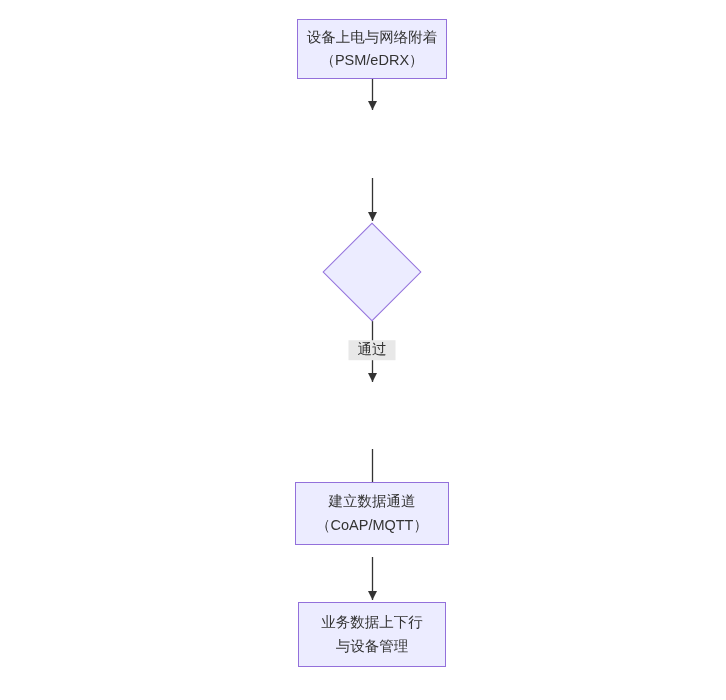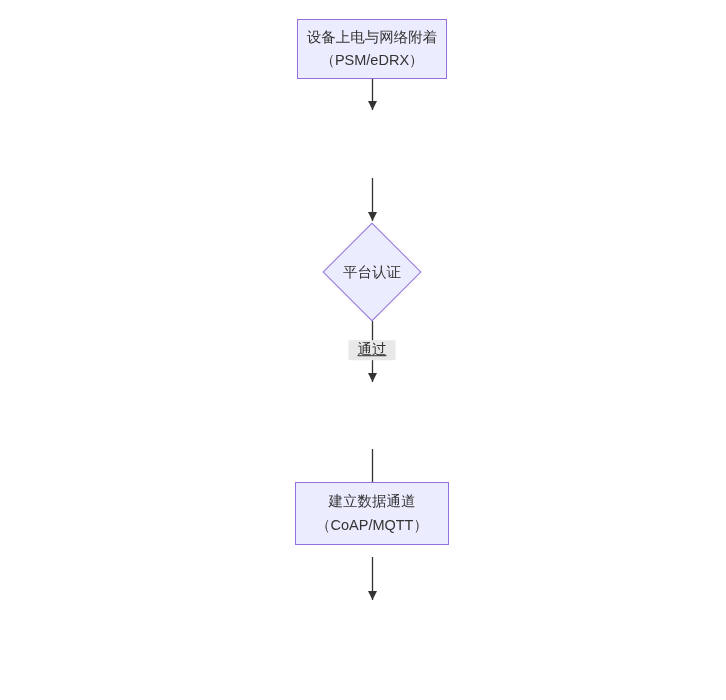--- a/index.html
+++ b/index.html
@@ -54,21 +54,20 @@
   .edge-label {
     position: absolute;
     left: 372px; top: 350px;
     transform: translate(-50%, -50%);
     background: var(--edge-label-bg);
     color: var(--text);
     font-size: 14.5px;
     line-height: 1.35;
     padding: 0 9px;
     white-space: nowrap;
-    text-decoration: underline;
   }
   
   .n1 { left: 297px; top: 19px;  width: 150px; height: 60px; }
   .n2 { left: 299px; top: 112px; width: 146px; height: 66px; }
   .n4 { left: 295px; top: 384px; width: 154px; height: 65px; }
   .n5 { left: 295px; top: 482px; width: 154px; height: 63px; }
   .n6 { left: 298px; top: 602px; width: 148px; height: 65px; }
 </style>
 </head>
 <body>
@@ -86,22 +85,23 @@
     <line x1="372.5" y1="321" x2="372.5" y2="382" stroke="#333333" stroke-width="1.3" marker-end="url(#arrowhead)"></line>
     <line x1="372.5" y1="449" x2="372.5" y2="492" stroke="#333333" stroke-width="1.3" marker-end="url(#arrowhead)"></line>
     <line x1="372.5" y1="557" x2="372.5" y2="600" stroke="#333333" stroke-width="1.3" marker-end="url(#arrowhead)"></line>
   </svg>
 
   <div class="node n1">设备上电与网络附着
 （PSM/eDRX）</div>
 
 
   <div class="diamond-shape"></div>
-  <div class="diamond-label">平台认证</div>
 
   <div class="edge-label">通过</div>
 
 
   <div class="node n5">建立数据通道
 （CoAP/MQTT）</div>
 
+  <div class="node n6">业务数据上下行
+与设备管理</div>
 
 </div>
 
 </body></html>

